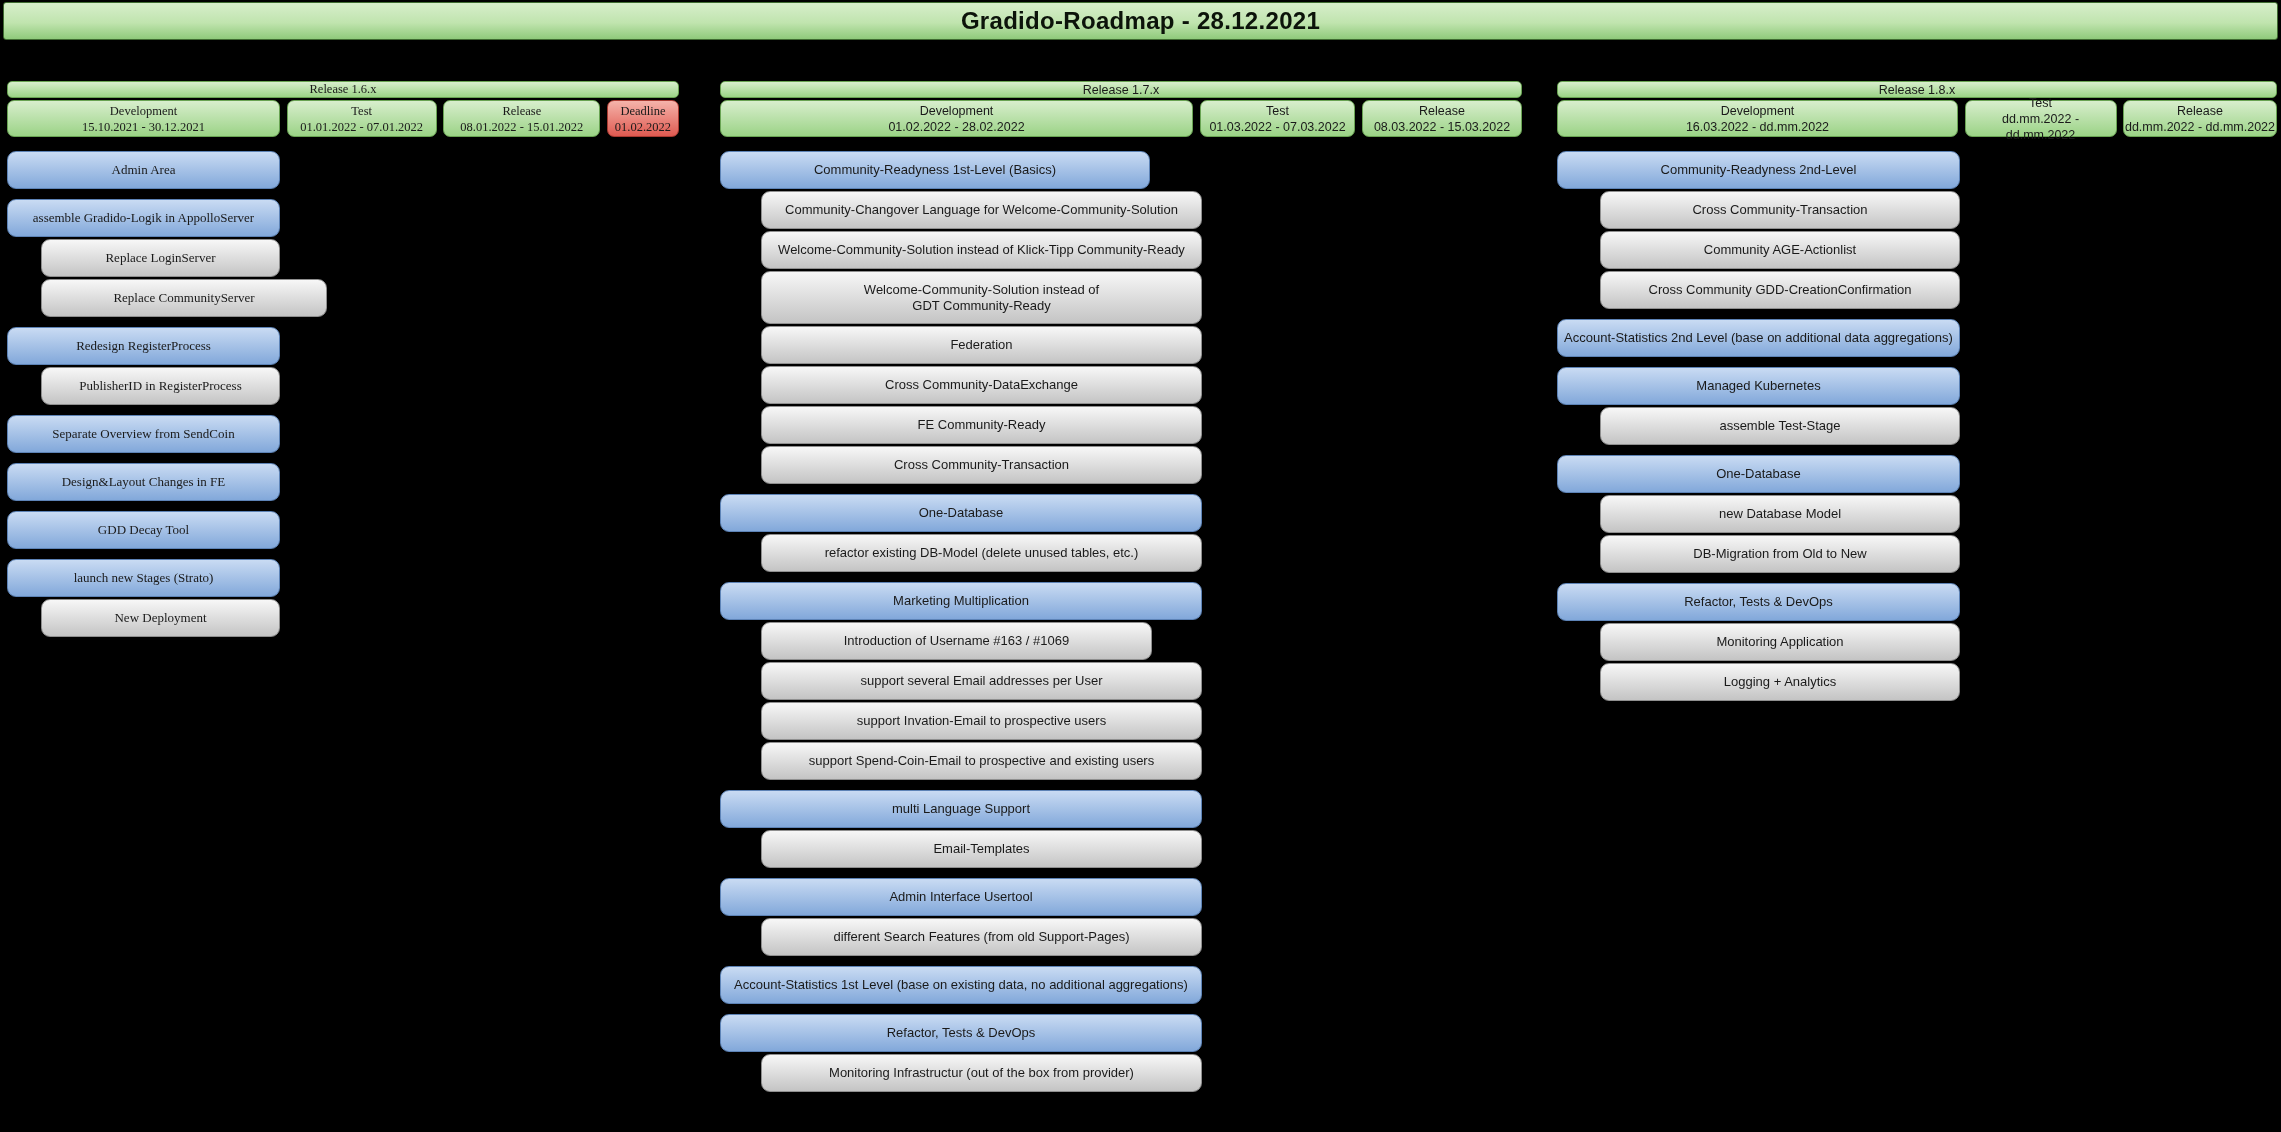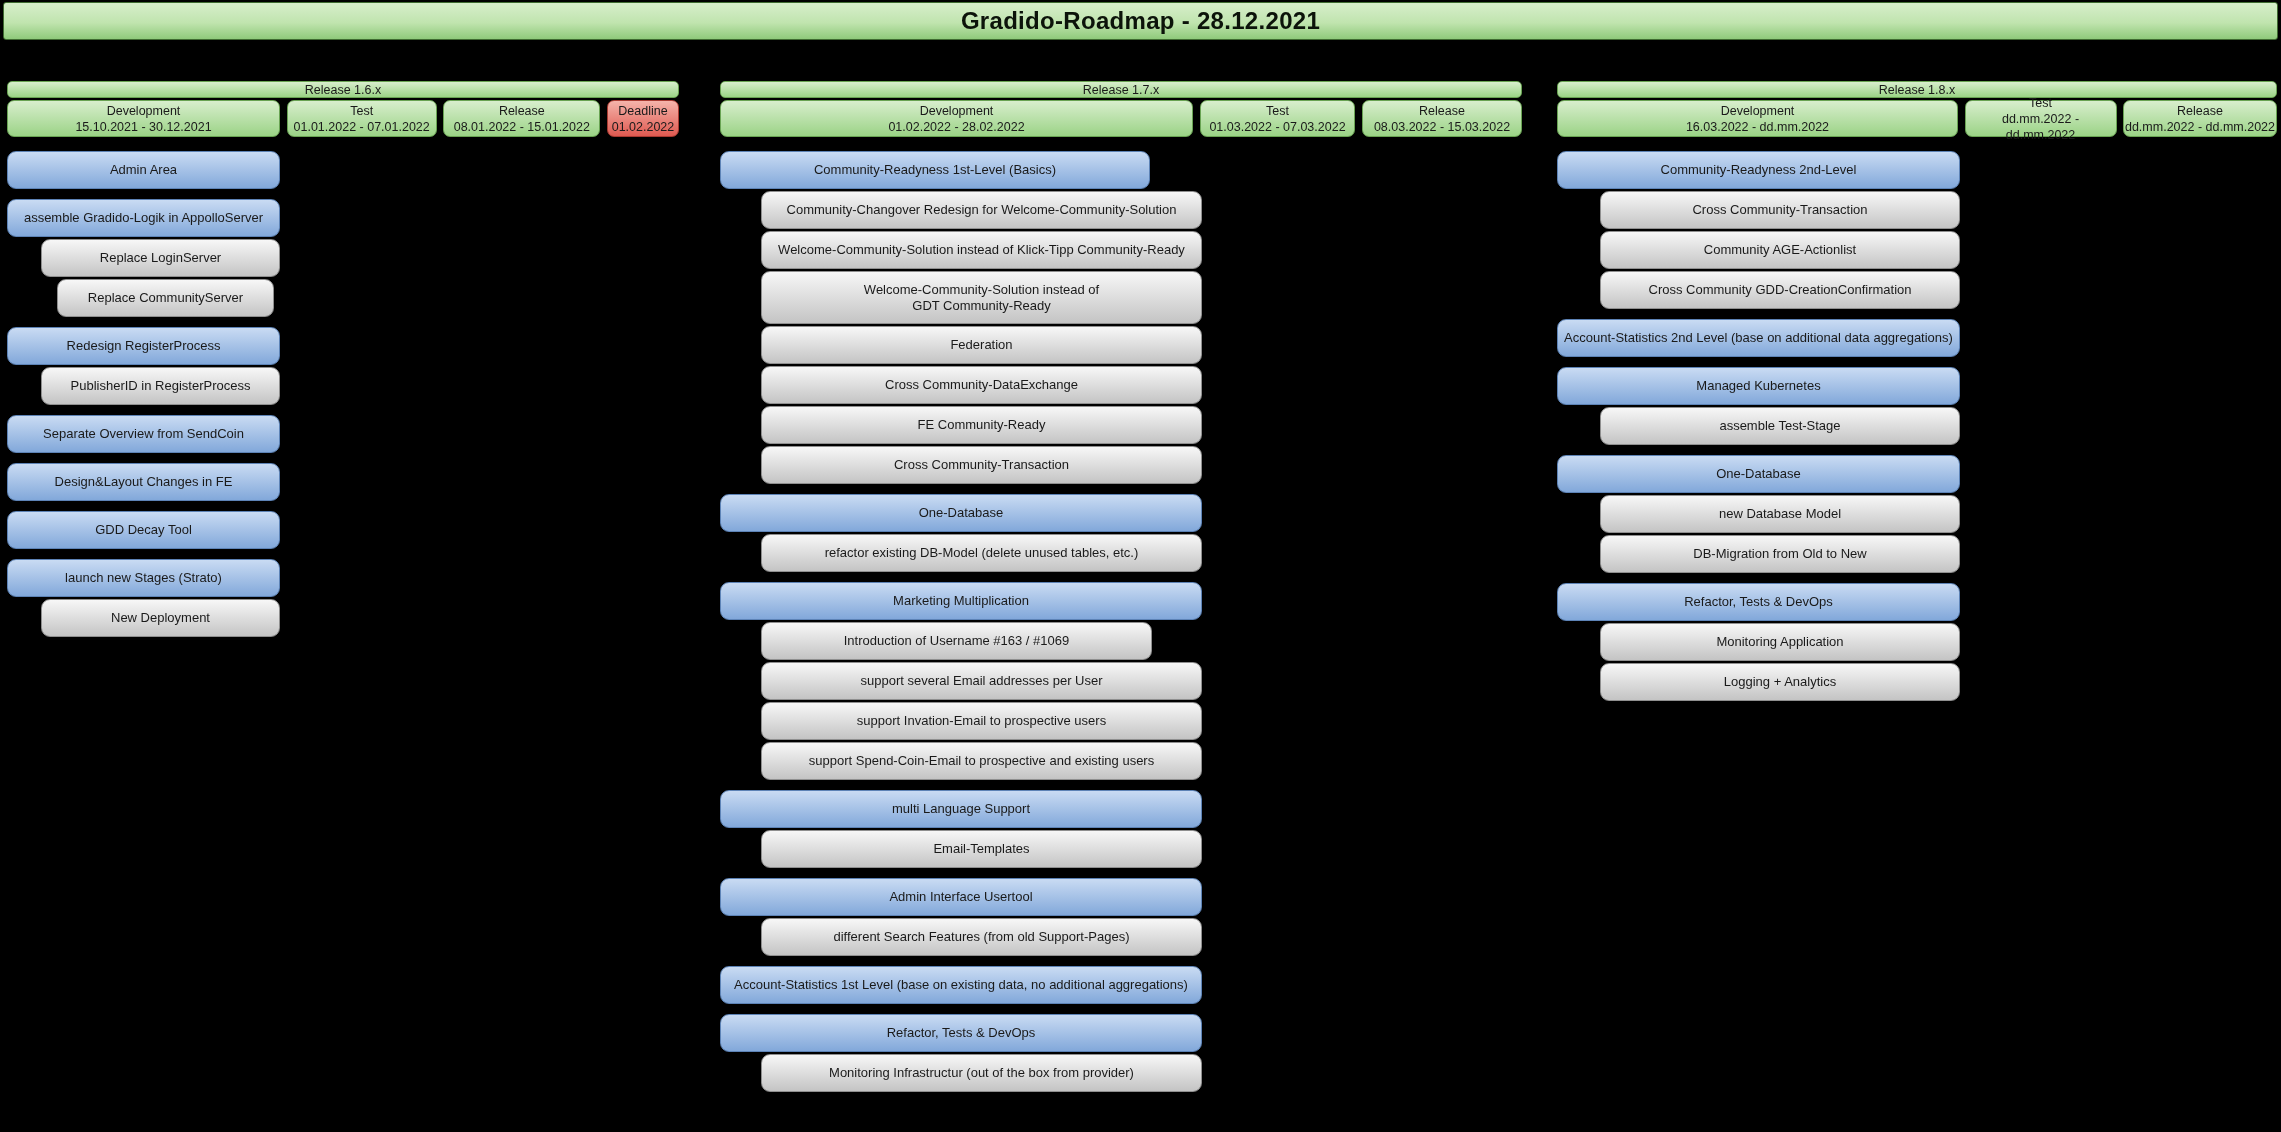--- a/index.html
+++ b/index.html
@@ -68,21 +68,21 @@
   .tasks .task.new-group:first-child{margin-top:0;}
 </style>
 </head>
 <body>
 
 <div class="title-bar">
   <span>Gradido-Roadmap - 28.12.2021</span>
 </div>
 
 <div id="columns">
-    <div class="column" style="left: 7px; width: 672px;">
+    <div class="column" style="left: 7px; width: 672px; font-family: Liberation Serif, serif;">
       <div class="release-header">Release 1.6.x</div>
       <div class="phase-row">
         <div class="phase green" style="width: 273px;">
           <div>Development</div>
           <div>15.10.2021 - 30.12.2021</div>
         </div>
         <div class="phase green" style="width: 150px;">
           <div>Test</div>
           <div>01.01.2022 - 07.01.2022</div>
         </div>
@@ -92,21 +92,21 @@
         </div>
         <div class="phase red" style="width: 72px;">
           <div>Deadline</div>
           <div>01.02.2022</div>
         </div>
       </div>
       <div class="tasks">
         <div class="task feature new-group" style="width: 273px;">Admin Area</div>
         <div class="task feature new-group" style="width: 273px;">assemble Gradido-Logik in AppolloServer</div>
         <div class="task sub" style="width: 239px; margin-left: 34px;">Replace LoginServer</div>
-        <div class="task sub" style="width: 217px; margin-left: 50px;">Replace CommunityServer</div>
+        <div class="task sub" style="width: 286px; margin-left: 34px;">Replace CommunityServer</div>
         <div class="task feature new-group" style="width: 273px;">Redesign RegisterProcess</div>
         <div class="task sub" style="width: 239px; margin-left: 34px;">PublisherID in RegisterProcess</div>
         <div class="task feature new-group" style="width: 273px;">Separate Overview from SendCoin</div>
         <div class="task feature new-group" style="width: 273px;">Design&amp;Layout Changes in FE</div>
         <div class="task feature new-group" style="width: 273px;">GDD Decay Tool</div>
         <div class="task feature new-group" style="width: 273px;">launch new Stages (Strato)</div>
         <div class="task sub" style="width: 239px; margin-left: 34px;">New Deployment</div>
       </div>
     </div>
     <div class="column" style="left: 720px; width: 802px;">
@@ -120,21 +120,21 @@
           <div>Test</div>
           <div>01.03.2022 - 07.03.2022</div>
         </div>
         <div class="phase green" style="width: 160px;">
           <div>Release</div>
           <div>08.03.2022 - 15.03.2022</div>
         </div>
       </div>
       <div class="tasks">
         <div class="task feature new-group" style="width: 430px;">Community-Readyness 1st-Level (Basics)</div>
-        <div class="task sub" style="width: 441px; margin-left: 41px;">Community-Changover Redesign for Welcome-Community-Solution</div>
+        <div class="task sub" style="width: 441px; margin-left: 41px;">Community-Changover Language for Welcome-Community-Solution</div>
         <div class="task sub" style="width: 441px; margin-left: 41px;">Welcome-Community-Solution instead of Klick-Tipp Community-Ready</div>
         <div class="task sub tall" style="width: 441px; margin-left: 41px;">Welcome-Community-Solution instead of
 GDT Community-Ready</div>
         <div class="task sub" style="width: 441px; margin-left: 41px;">Federation</div>
         <div class="task sub" style="width: 441px; margin-left: 41px;">Cross Community-DataExchange</div>
         <div class="task sub" style="width: 441px; margin-left: 41px;">FE Community-Ready</div>
         <div class="task sub" style="width: 441px; margin-left: 41px;">Cross Community-Transaction</div>
         <div class="task feature new-group" style="width: 482px;">One-Database</div>
         <div class="task sub" style="width: 441px; margin-left: 41px; text-align: right;">refactor existing DB-Model (delete unused tables, etc.)</div>
         <div class="task feature new-group" style="width: 482px;">Marketing Multiplication</div>

